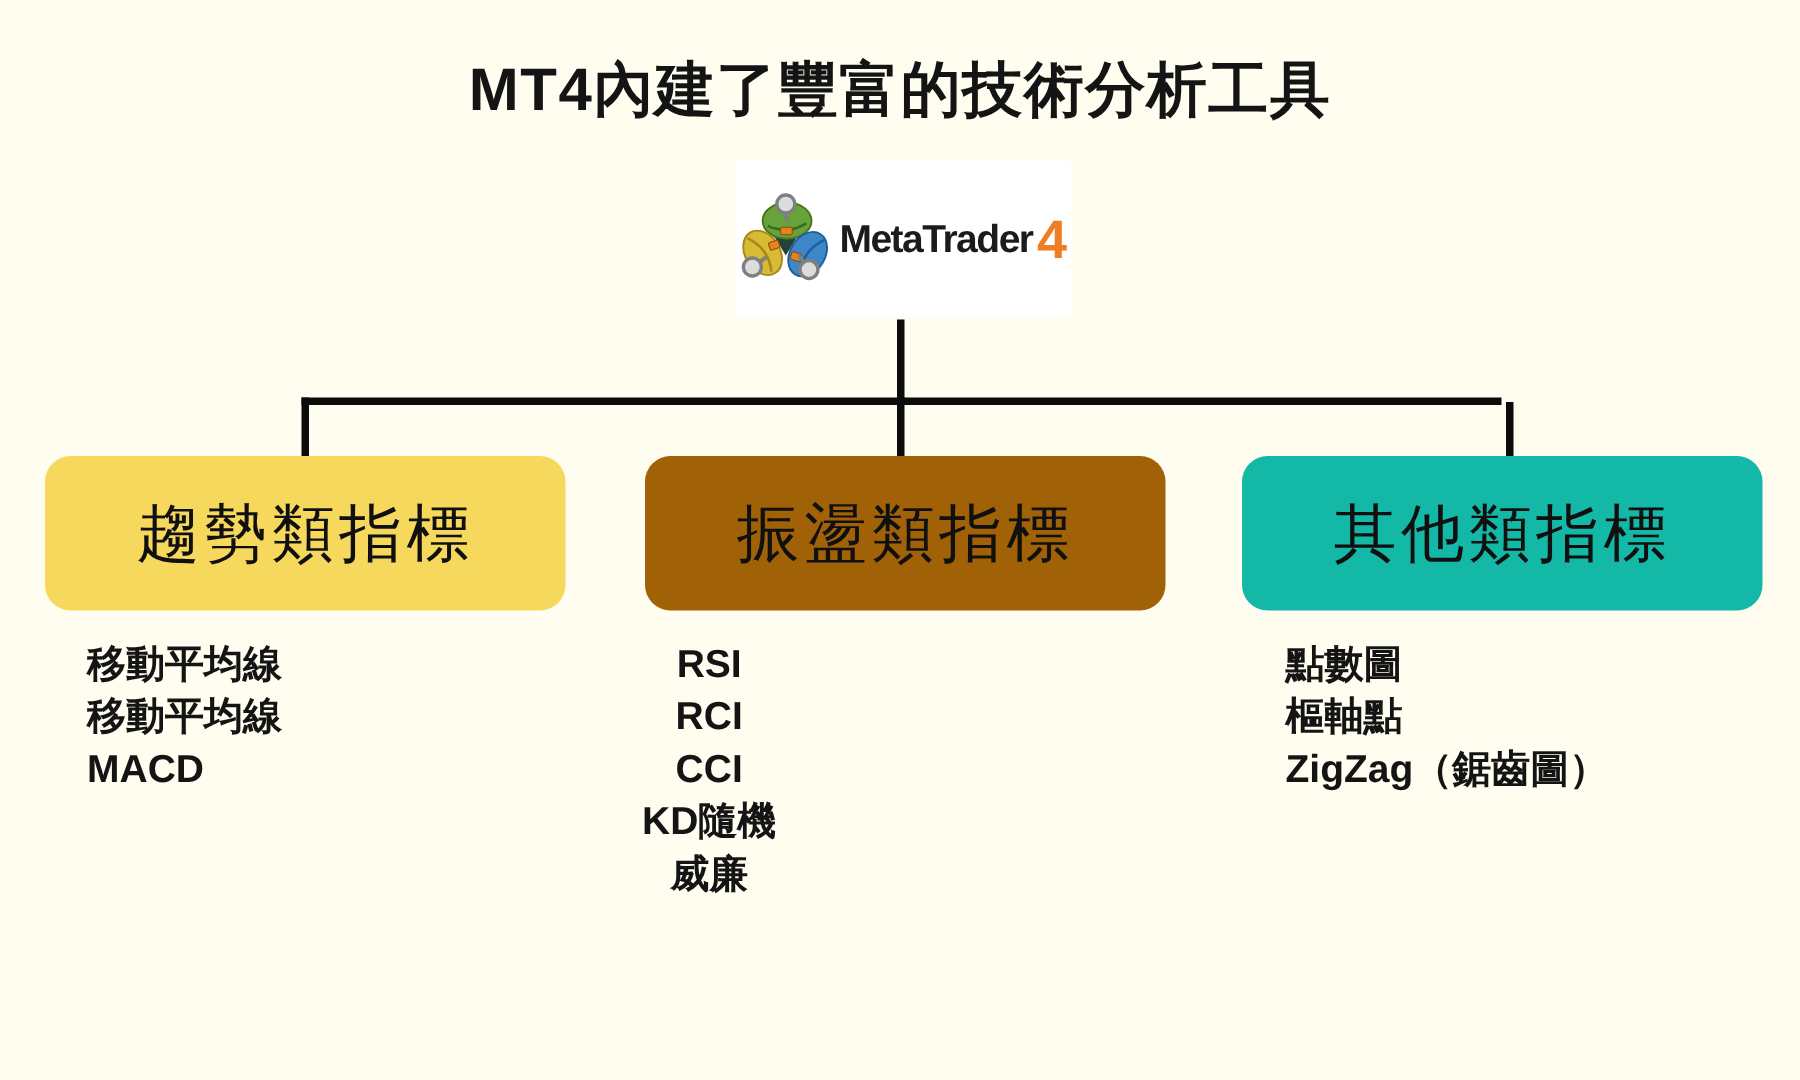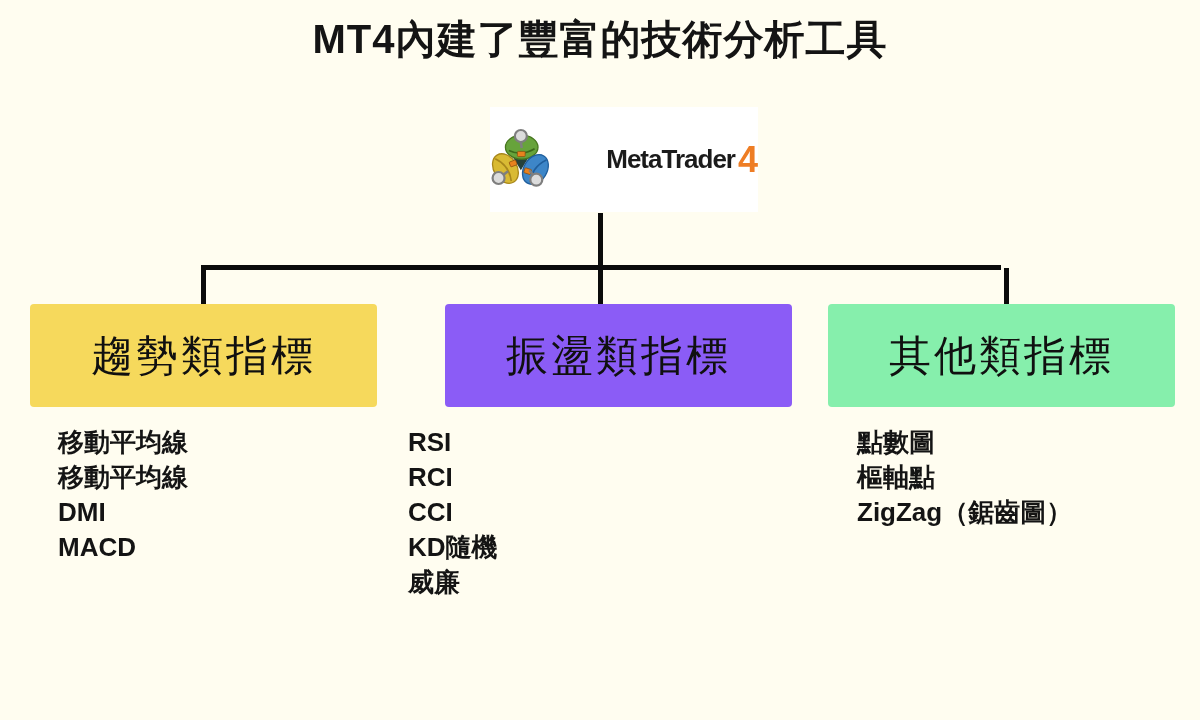--- a/index.html
+++ b/index.html
@@ -4,52 +4,52 @@
 <style>
   * { margin:0; padding:0; box-sizing:border-box; }
   html,body { width:1200px; height:720px; }
   .canvas {
     position:relative; width:1200px; height:720px;
     background:#FFFDF0; overflow:hidden;
     font-family:"Liberation Sans","DejaVu Sans",sans-serif;
     color:#141414;
   }
   .title {
-    position:absolute; top:12px; left:0; width:100%;
+    position:absolute; top:32px; left:0; width:100%;
     text-align:center; font-size:40px; font-weight:bold;
     color:#141414; letter-spacing:1px;
   }
   .logo-card {
-    position:absolute; left:490px; top:107px; width:268px; height:105px;
-    background:#ffffff; display:flex; align-items:center; justify-content:space-between;
+    position:absolute; left:490px; top:107px; width:224px; height:105px;
+    background:#ffffff; display:flex; align-items:center; justify-content:center;
   }
   .logo-mark { width:60px; height:70px; margin-right:7px; flex:0 0 auto; }
   .logo-wordmark { display:flex; align-items:center; }
   .logo-text { font-size:26px; font-weight:bold; color:#1b1b1b; letter-spacing:-1px; }
   .logo-4 { font-size:36px; font-weight:bold; color:#EE7D24; margin-left:3px; line-height:1; }
   .line { position:absolute; background:#0b0b0b; }
   .line-stem       { left:598px; top:213px; width:5px; height:57px; }
   .line-horizontal { left:201px; top:265px; width:800px; height:5px; }
   .line-drop-left  { left:201px; top:265px; width:5px; height:42px; }
   .line-drop-mid   { left:598px; top:265px; width:5px; height:42px; }
   .line-drop-right { left:1004px; top:268px; width:5px; height:39px; }
   .cat-box {
-    position:absolute; top:304px; width:347px; height:103px; border-radius:4px;
+    position:absolute; top:304px; width:347px; height:103px; border-radius:17px;
     display:flex; align-items:center; justify-content:center;
     font-size:42px; font-weight:500; color:#101010; letter-spacing:3px;
   }
   .cat-trend { left:30px;  background:#F6D95C; }
-  .cat-osc   { left:430px; background:#8b5cf6;margin-left:15px; }
-  .cat-other { left:828px; background:#86efac; }
+  .cat-osc   { left:430px; background:#a16207; }
+  .cat-other { left:828px; background:#14b8a6; }
   .ind-list {
     position:absolute; top:425px; font-size:26px; font-weight:bold;
     color:#141414; line-height:35px; white-space:nowrap;
   }
   .list-trend { left:58px; }
-  .list-osc   { left:408px; }
+  .list-osc   { left:428px;text-align:center; }
   .list-other { left:857px; }
 </style>
 </head>
 <body>
 
 <div class="canvas">
 
   <div class="title">MT4內建了豐富的技術分析工具</div>
 
   <div class="logo-card">
@@ -97,21 +97,20 @@
   <div class="cat-box cat-osc">
     <span>振盪類指標</span>
   </div>
   <div class="cat-box cat-other">
     <span>其他類指標</span>
   </div>
 
   <div class="ind-list list-trend">
       <div>移動平均線</div>
       <div>移動平均線</div>
-      <div>DMI</div>
       <div>MACD</div>
     </div>
   <div class="ind-list list-osc">
       <div>RSI</div>
       <div>RCI</div>
       <div>CCI</div>
       <div>KD隨機</div>
       <div>威廉</div>
     </div>
   <div class="ind-list list-other">

